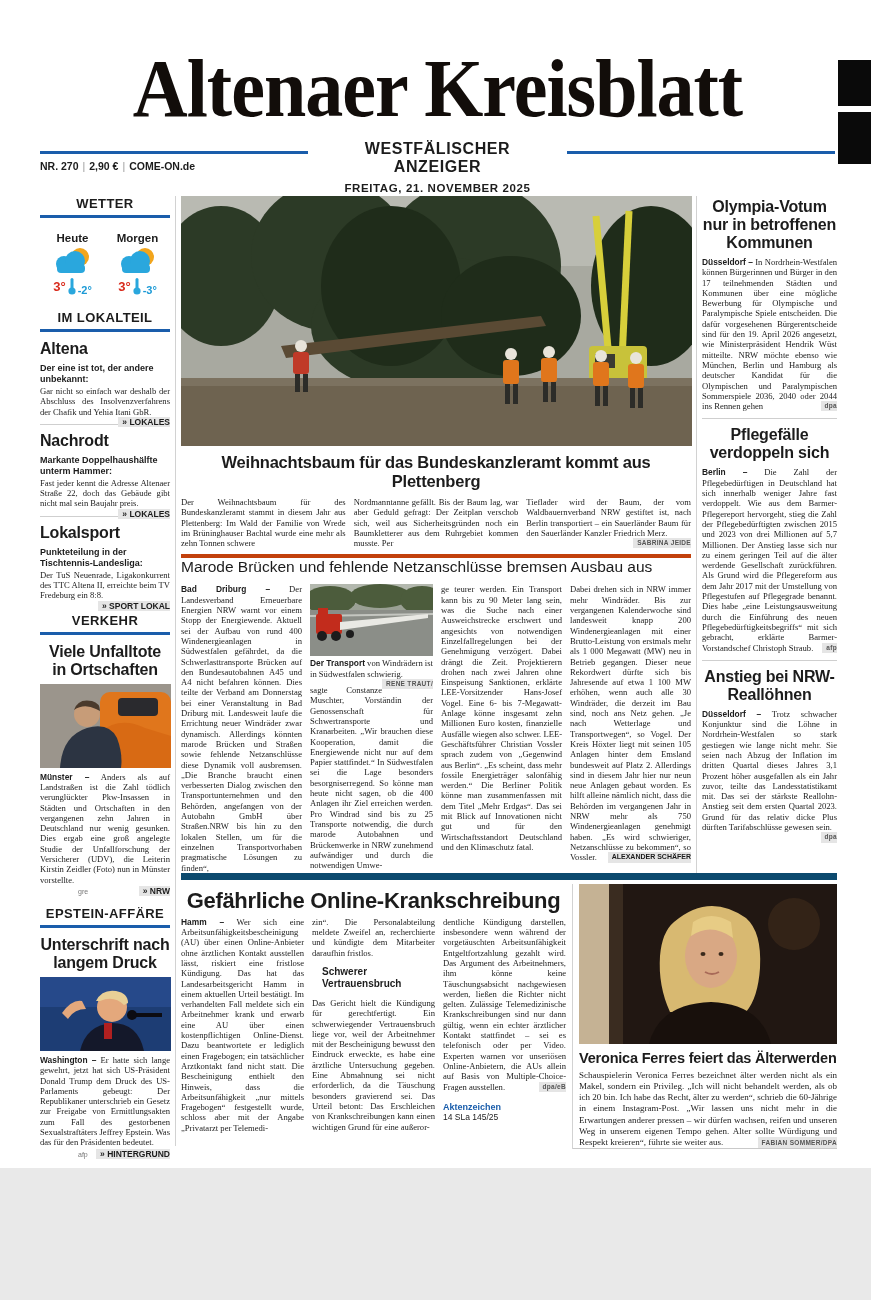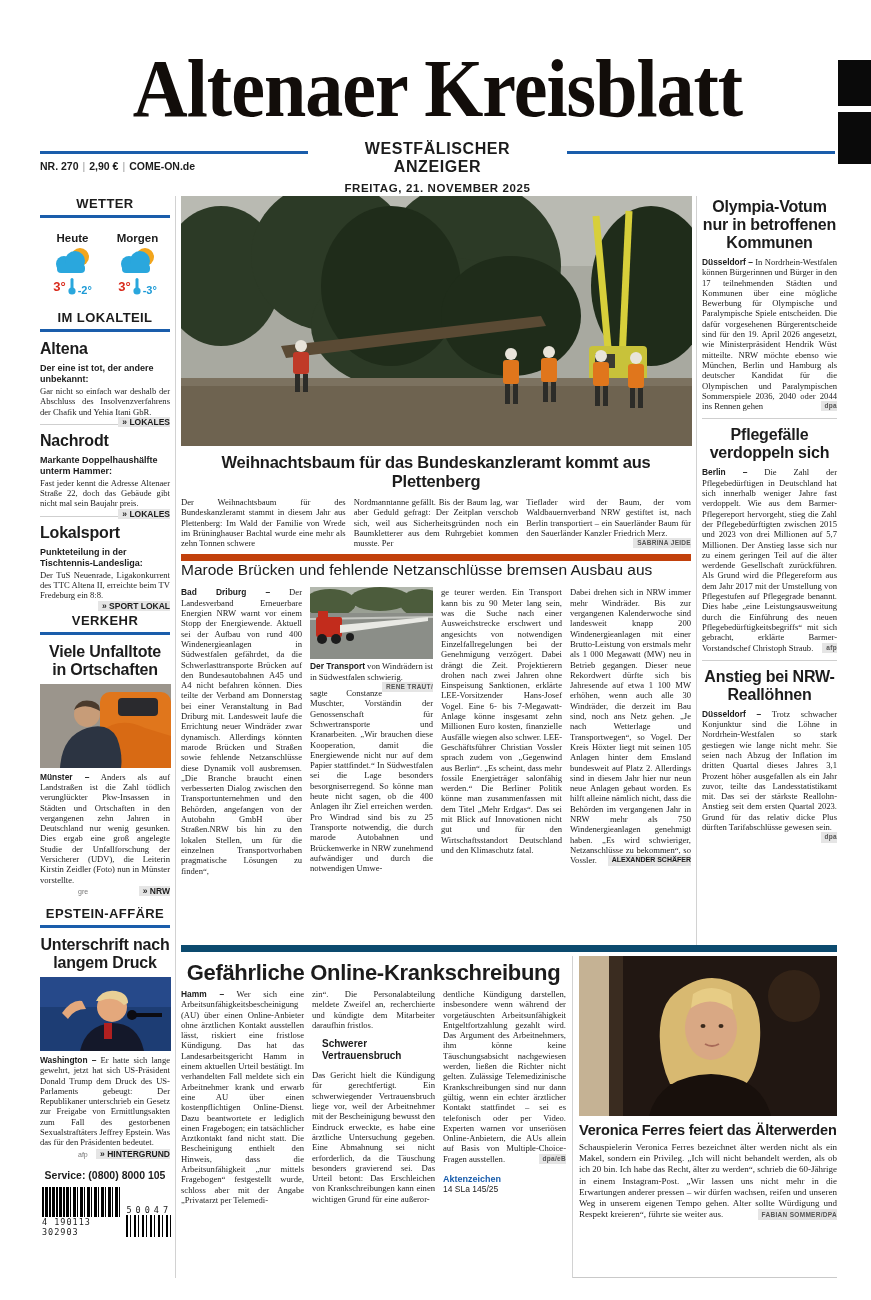--- a/index.html
+++ b/index.html
@@ -1,18 +1,18 @@
 <!DOCTYPE html>
 <html lang="de"><head>
 <meta charset="utf-8">
 <style>
   * { margin:0; padding:0; box-sizing:border-box; }
   body { background:#e9e9e9; }
   .page {
-    position:relative; width:871px; height:1300px; margin:0 auto;
+    position:relative; width:871px; height:1168px; margin:0 auto;
     background:#fff; color:#1c1c1c; overflow:hidden;
     font-family:"Liberation Serif", serif;
   }
   
   .masthead { position:absolute; top:38px; left:40px; right:36px; height:155px; }
   .mast-title {
     position:absolute; top:-4px; left:0; right:0; text-align:center;
     font-family:"Liberation Serif", serif; font-weight:bold;
     font-size:76px; line-height:100px; letter-spacing:-1px; color:#120d0a;
     transform:scaleY(1.08); transform-origin:top;
@@ -73,21 +73,21 @@
   
   .photo { display:block; }
   .caption { font-size:8.6px; line-height:10.3px; text-align:justify; margin:2px 0 6px; }
   .caption b { font-family:"Liberation Sans", sans-serif; font-size:8.4px; }
 
   
   h2.tree-head { font-family:"Liberation Sans", sans-serif; font-weight:bold;
     font-size:16.5px; text-align:center; margin:7px 0 6px; letter-spacing:-.2px; }
   .col-flex { display:flex; gap:8px; }
   .col-flex .col { flex:1; }
-  .tree-sec { border-bottom:7px solid #c2410c; padding-bottom:6px; }
+  .tree-sec { border-bottom:4px solid #c2410c; padding-bottom:6px; }
   h1.wind-head { font-family:"Liberation Sans", sans-serif; font-weight:bold;
     font-size:37px; line-height:40px; text-align:center; margin:10px 0 2px; letter-spacing:-.5px; }
   h2.wind-sub { font-family:Liberation Sans, sans-serif; font-weight:normal;
     font-size:15.5px; text-align:left; margin-bottom:8px; }
   h2.online-head { font-family:"Liberation Sans", sans-serif; font-weight:bold;
     font-size:22px; text-align:center; margin:4px 0 3px; letter-spacing:-.3px; }
   h3.online-sub { font-family:"Liberation Sans", sans-serif; font-weight:normal;
     font-size:12.5px; text-align:center; margin-bottom:8px; }
   .mini-subhead { font-family:"Liberation Sans", sans-serif; font-weight:bold;
     font-size:10px; line-height:12px; margin:8px 0 8px 10px; }

